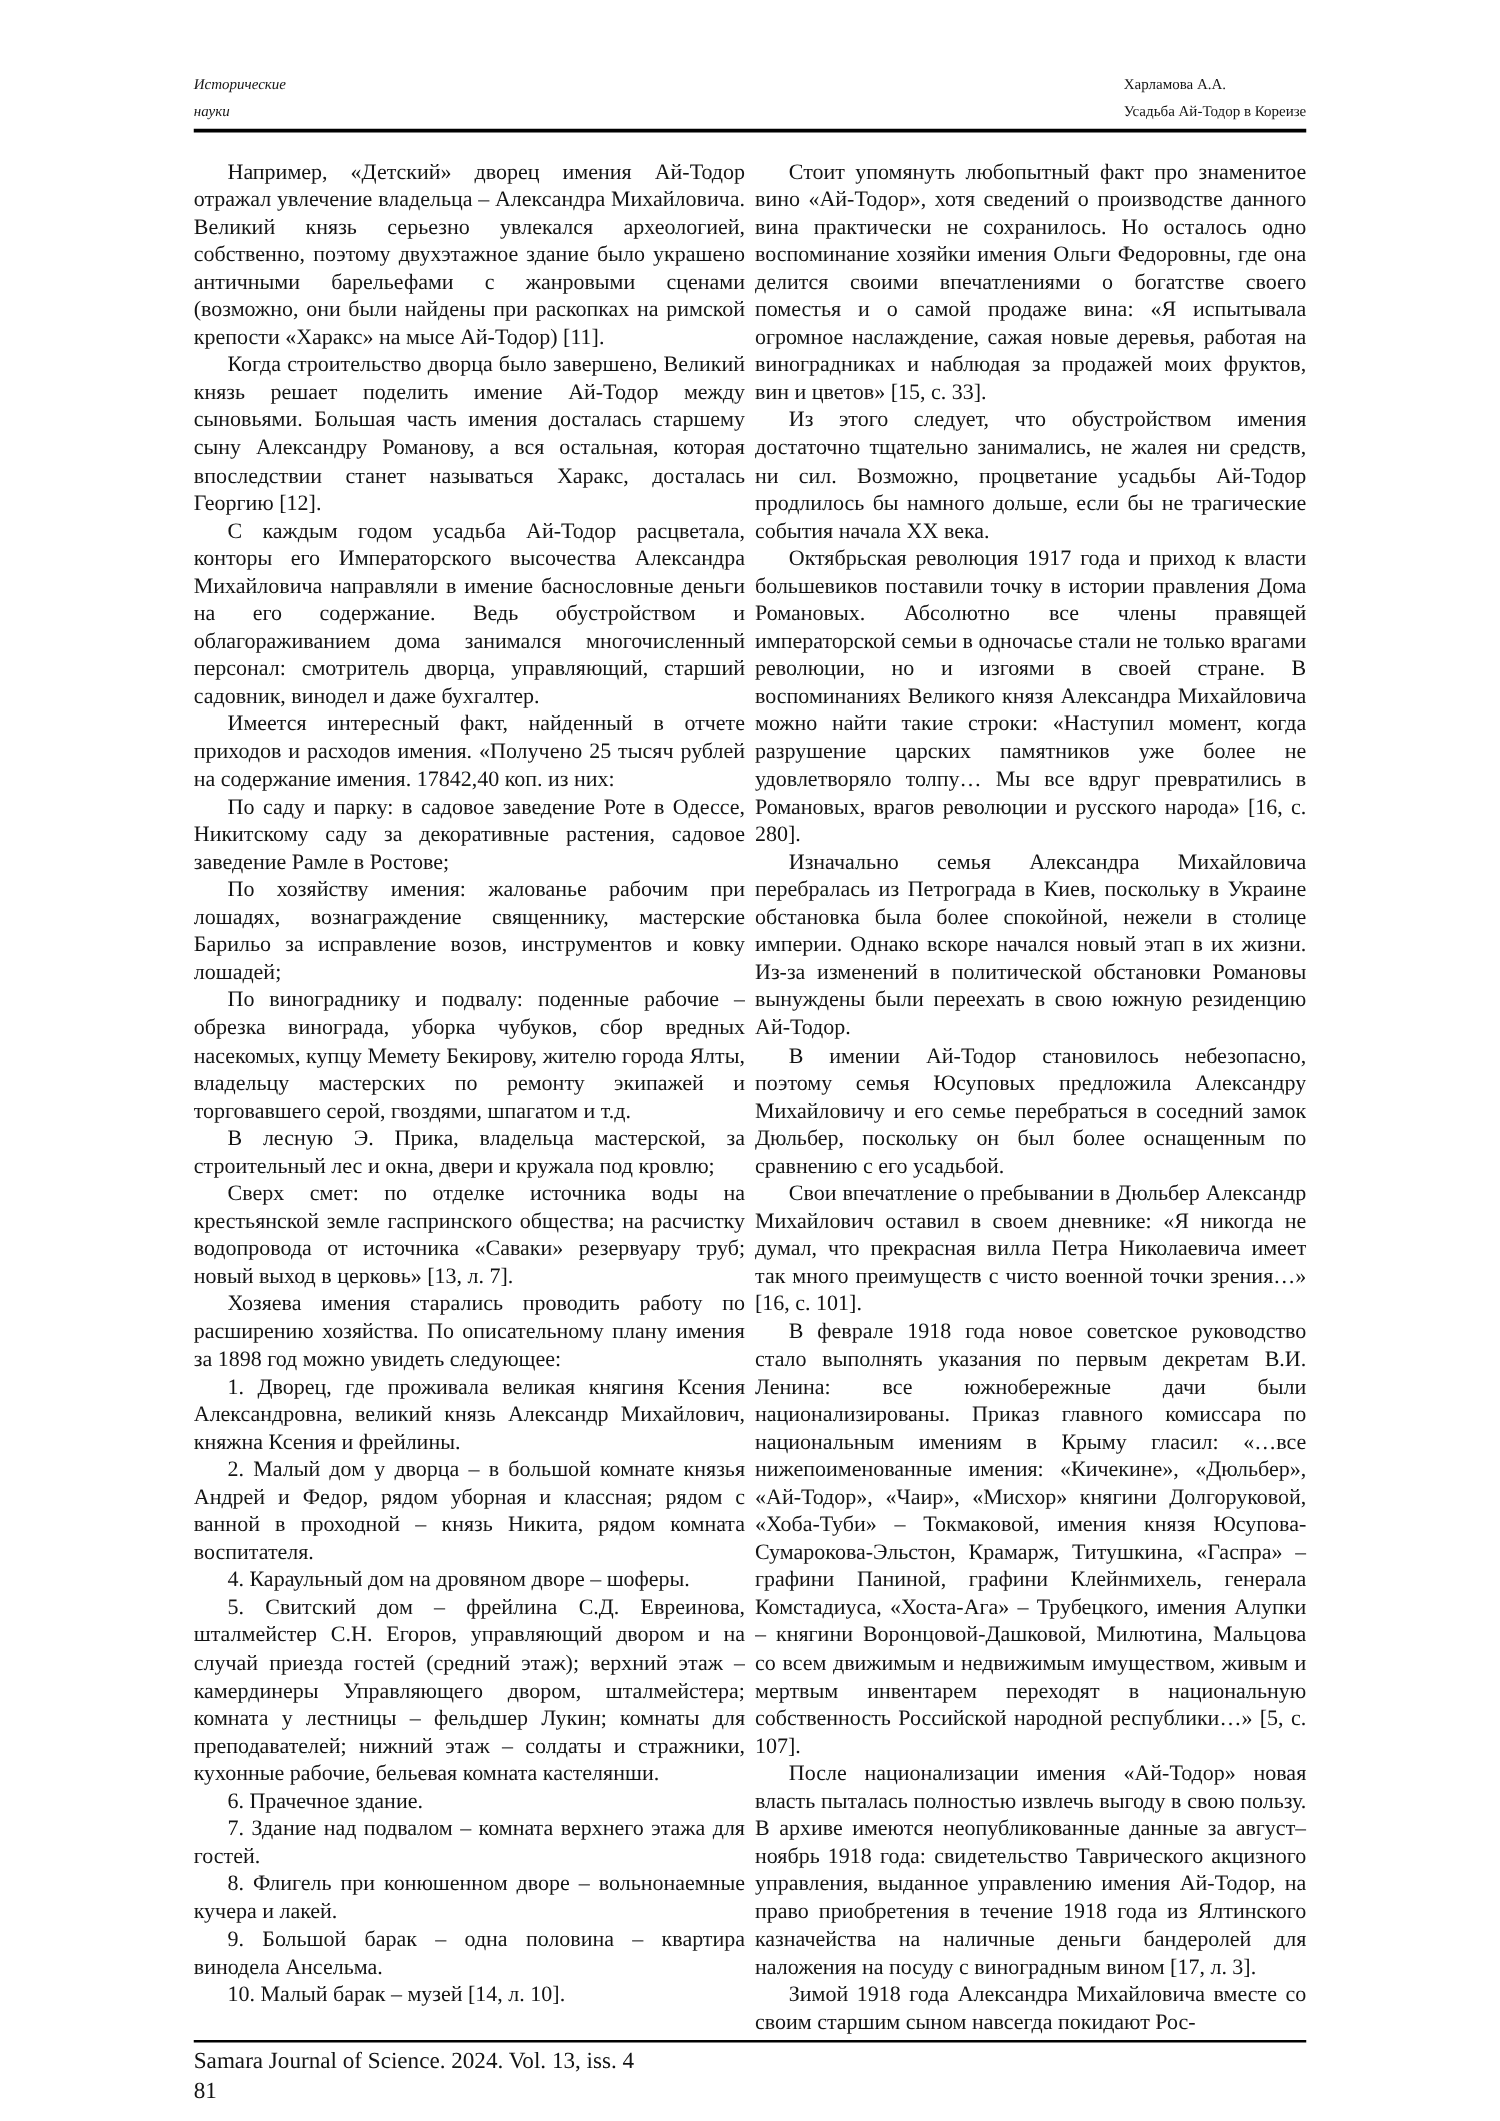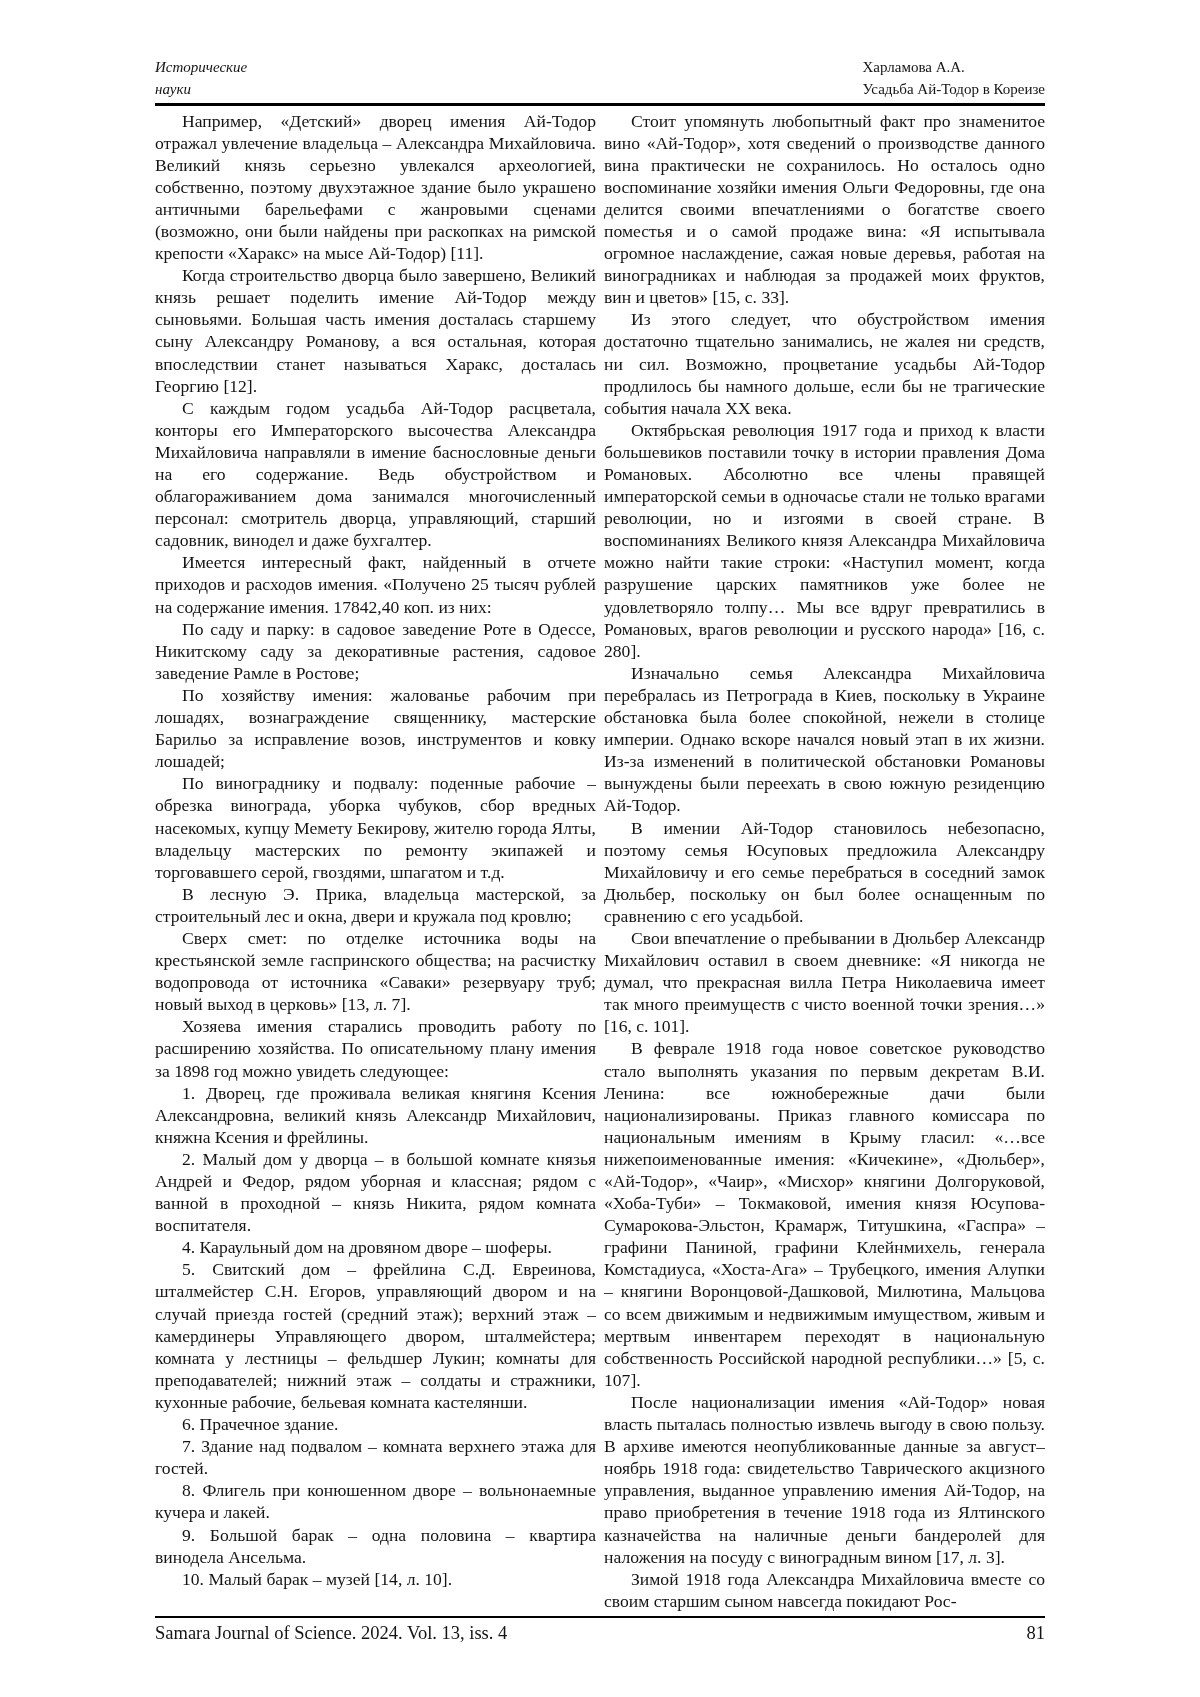--- a/index.html
+++ b/index.html
@@ -11,49 +11,50 @@
     background: #ffffff;
     box-sizing: border-box;
     padding: 56px 155px 0 155px;
     font-family: "Liberation Serif", "DejaVu Serif", serif;
     color: #141414;
   }
   .hdr {
     display: flex;
     justify-content: space-between;
     align-items: flex-end;
-    font-size: 15px;
+    font-size: 12px;
     line-height: 22px;
   }
   .hdr-left { font-style: italic; }
   .hdr-right { text-align: left; }
   .rule { background: #000; }
   .rule-top { height: 2.5px; margin-top: 3px; }
   .rule-bottom { height: 2px; }
   .cols {
     display: flex;
     gap: 8px;
     height: 1506px;
     overflow: hidden;
-    margin-top: 4px;
+    margin-top: 20px;
   }
   .col {
     flex: 1 1 0;
     text-align: justify;
     font-size: 17.6px;
     line-height: 22.1px;
     overflow: hidden;
   }
   .para { margin: 0; text-indent: 27px; }
   .ftr {
     display: flex;
     justify-content: space-between;
     font-size: 18.5px;
     line-height: 24px;
     padding-top: 3px;
+    flex-direction: column;
   }
 </style>
 </head>
 <body>
 
 <div class="page">
 
   <header class="hdr">
     <div class="hdr-left">
       <div>Исторические</div>

